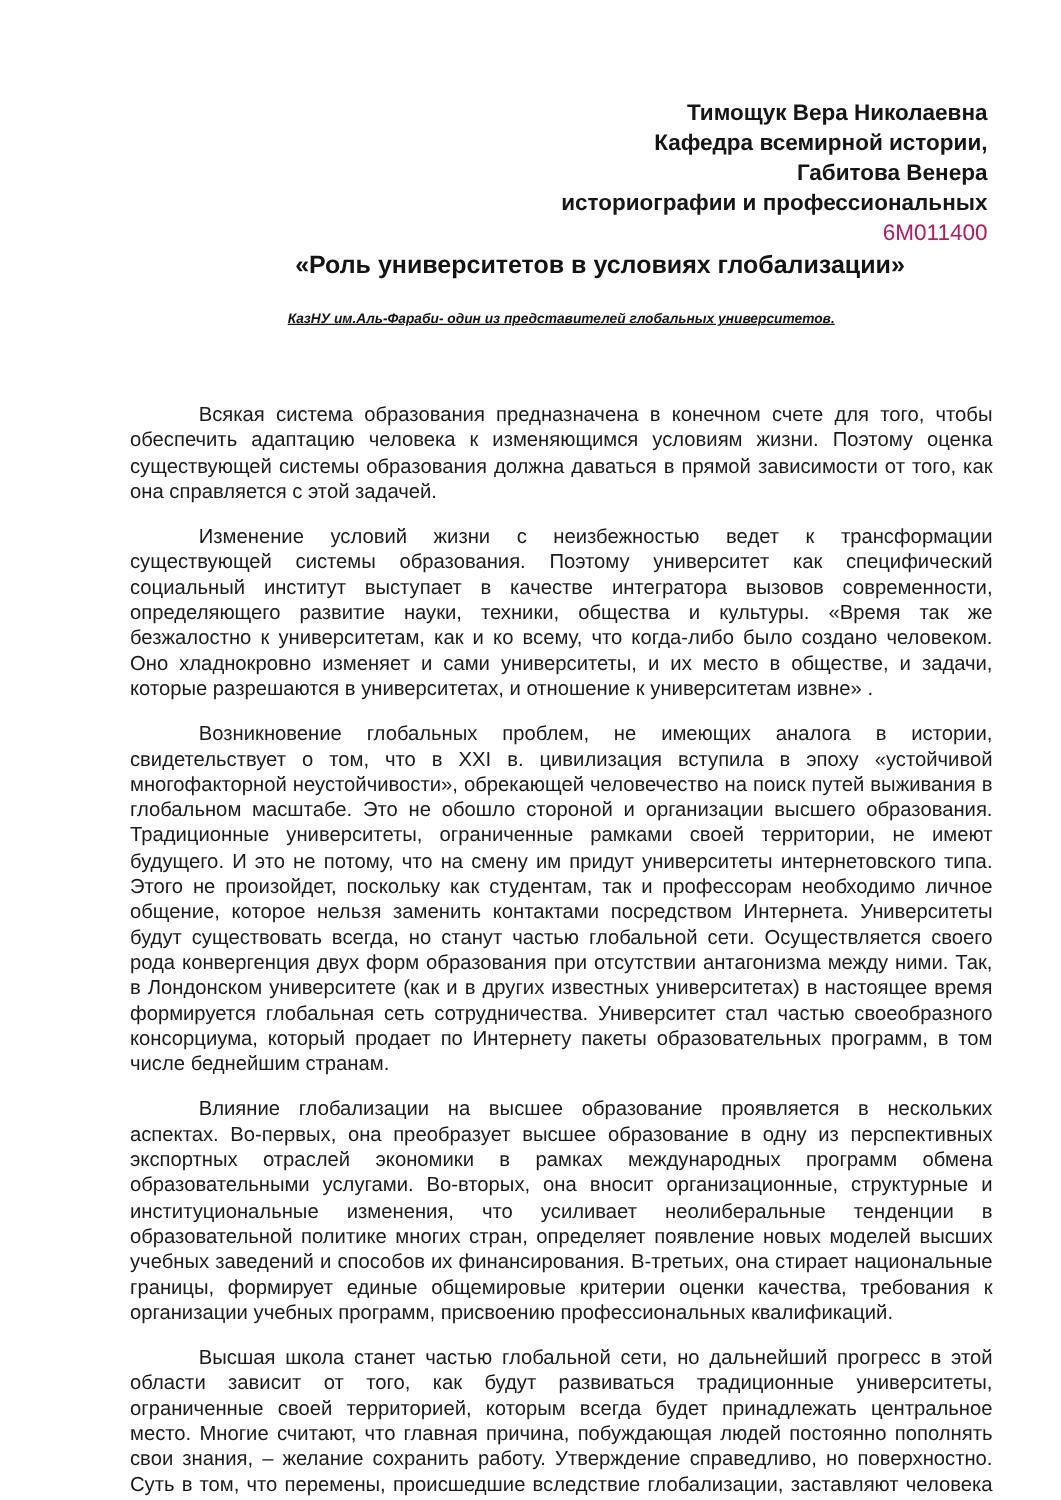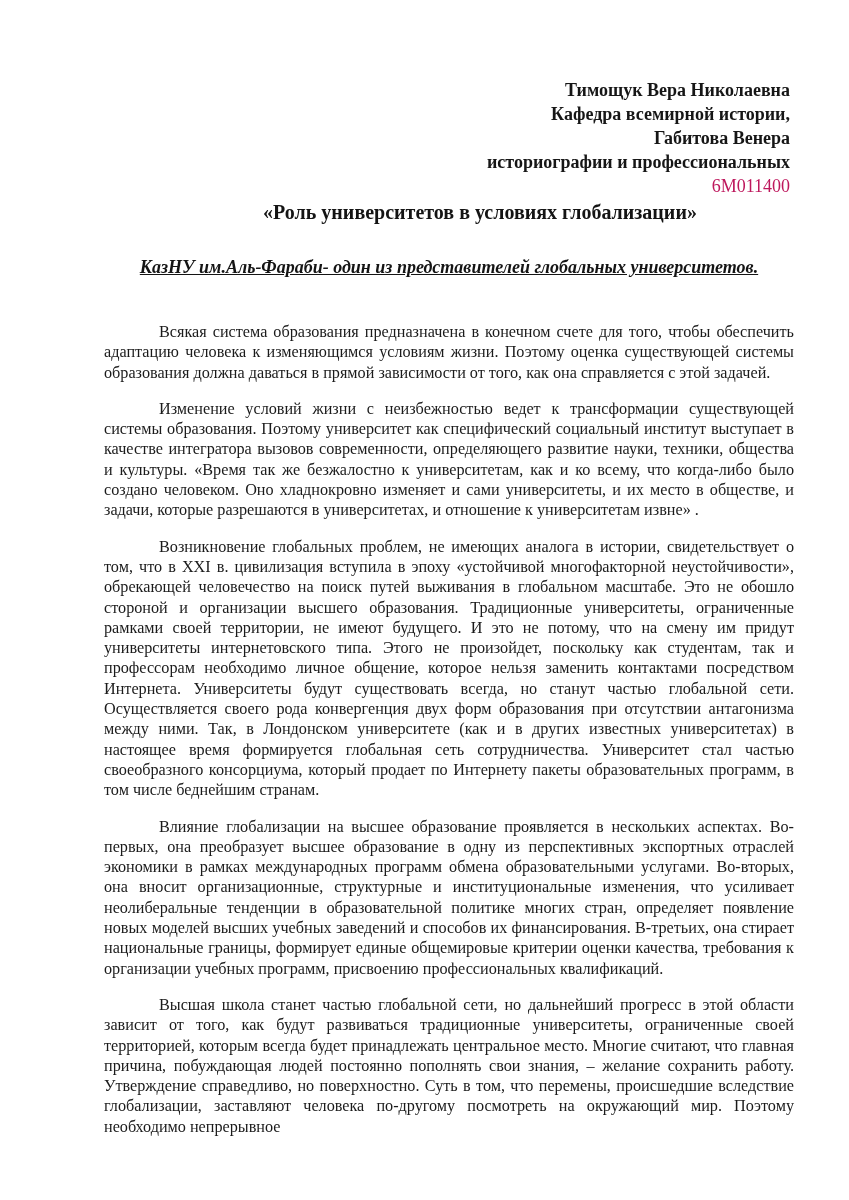--- a/index.html
+++ b/index.html
@@ -6,21 +6,21 @@
     margin: 0;
     padding: 0;
     background: #ffffff;
   }
   .page {
     position: relative;
     width: 849px;
     height: 1200px;
     background: #ffffff;
     overflow: hidden;
-    font-family: Liberation Serif, serif;
+    font-family: Liberation Sans, sans-serif;
     color: #1a1a1a;
   }
   .author-block {
     position: absolute;
     top: 78px;
     left: 88px;
     width: 702px; 
     text-align: right;
     font-weight: bold;
     font-size: 18px;
@@ -39,28 +39,28 @@
     padding-left: 62px; 
     box-sizing: border-box;
     text-align: center;
     font-weight: bold;
     font-size: 20px;
     line-height: 24px;
     color: #141414;
   }
   .doc-subtitle {
     position: absolute;
-    top: 255px;
+    top: 243px;
     left: 88px;
     width: 722px;
     text-align: center;
     font-weight: bold;
     font-style: italic;
     text-decoration: underline;
-    font-size: 18px;
+    font-size: 11px;
     line-height: 24px;
     color: #141414;
   }
   .body-text {
     position: absolute;
     top: 306px;
     left: 88px;
     width: 722px;
     text-align: justify;
     font-size: 16.2px;

